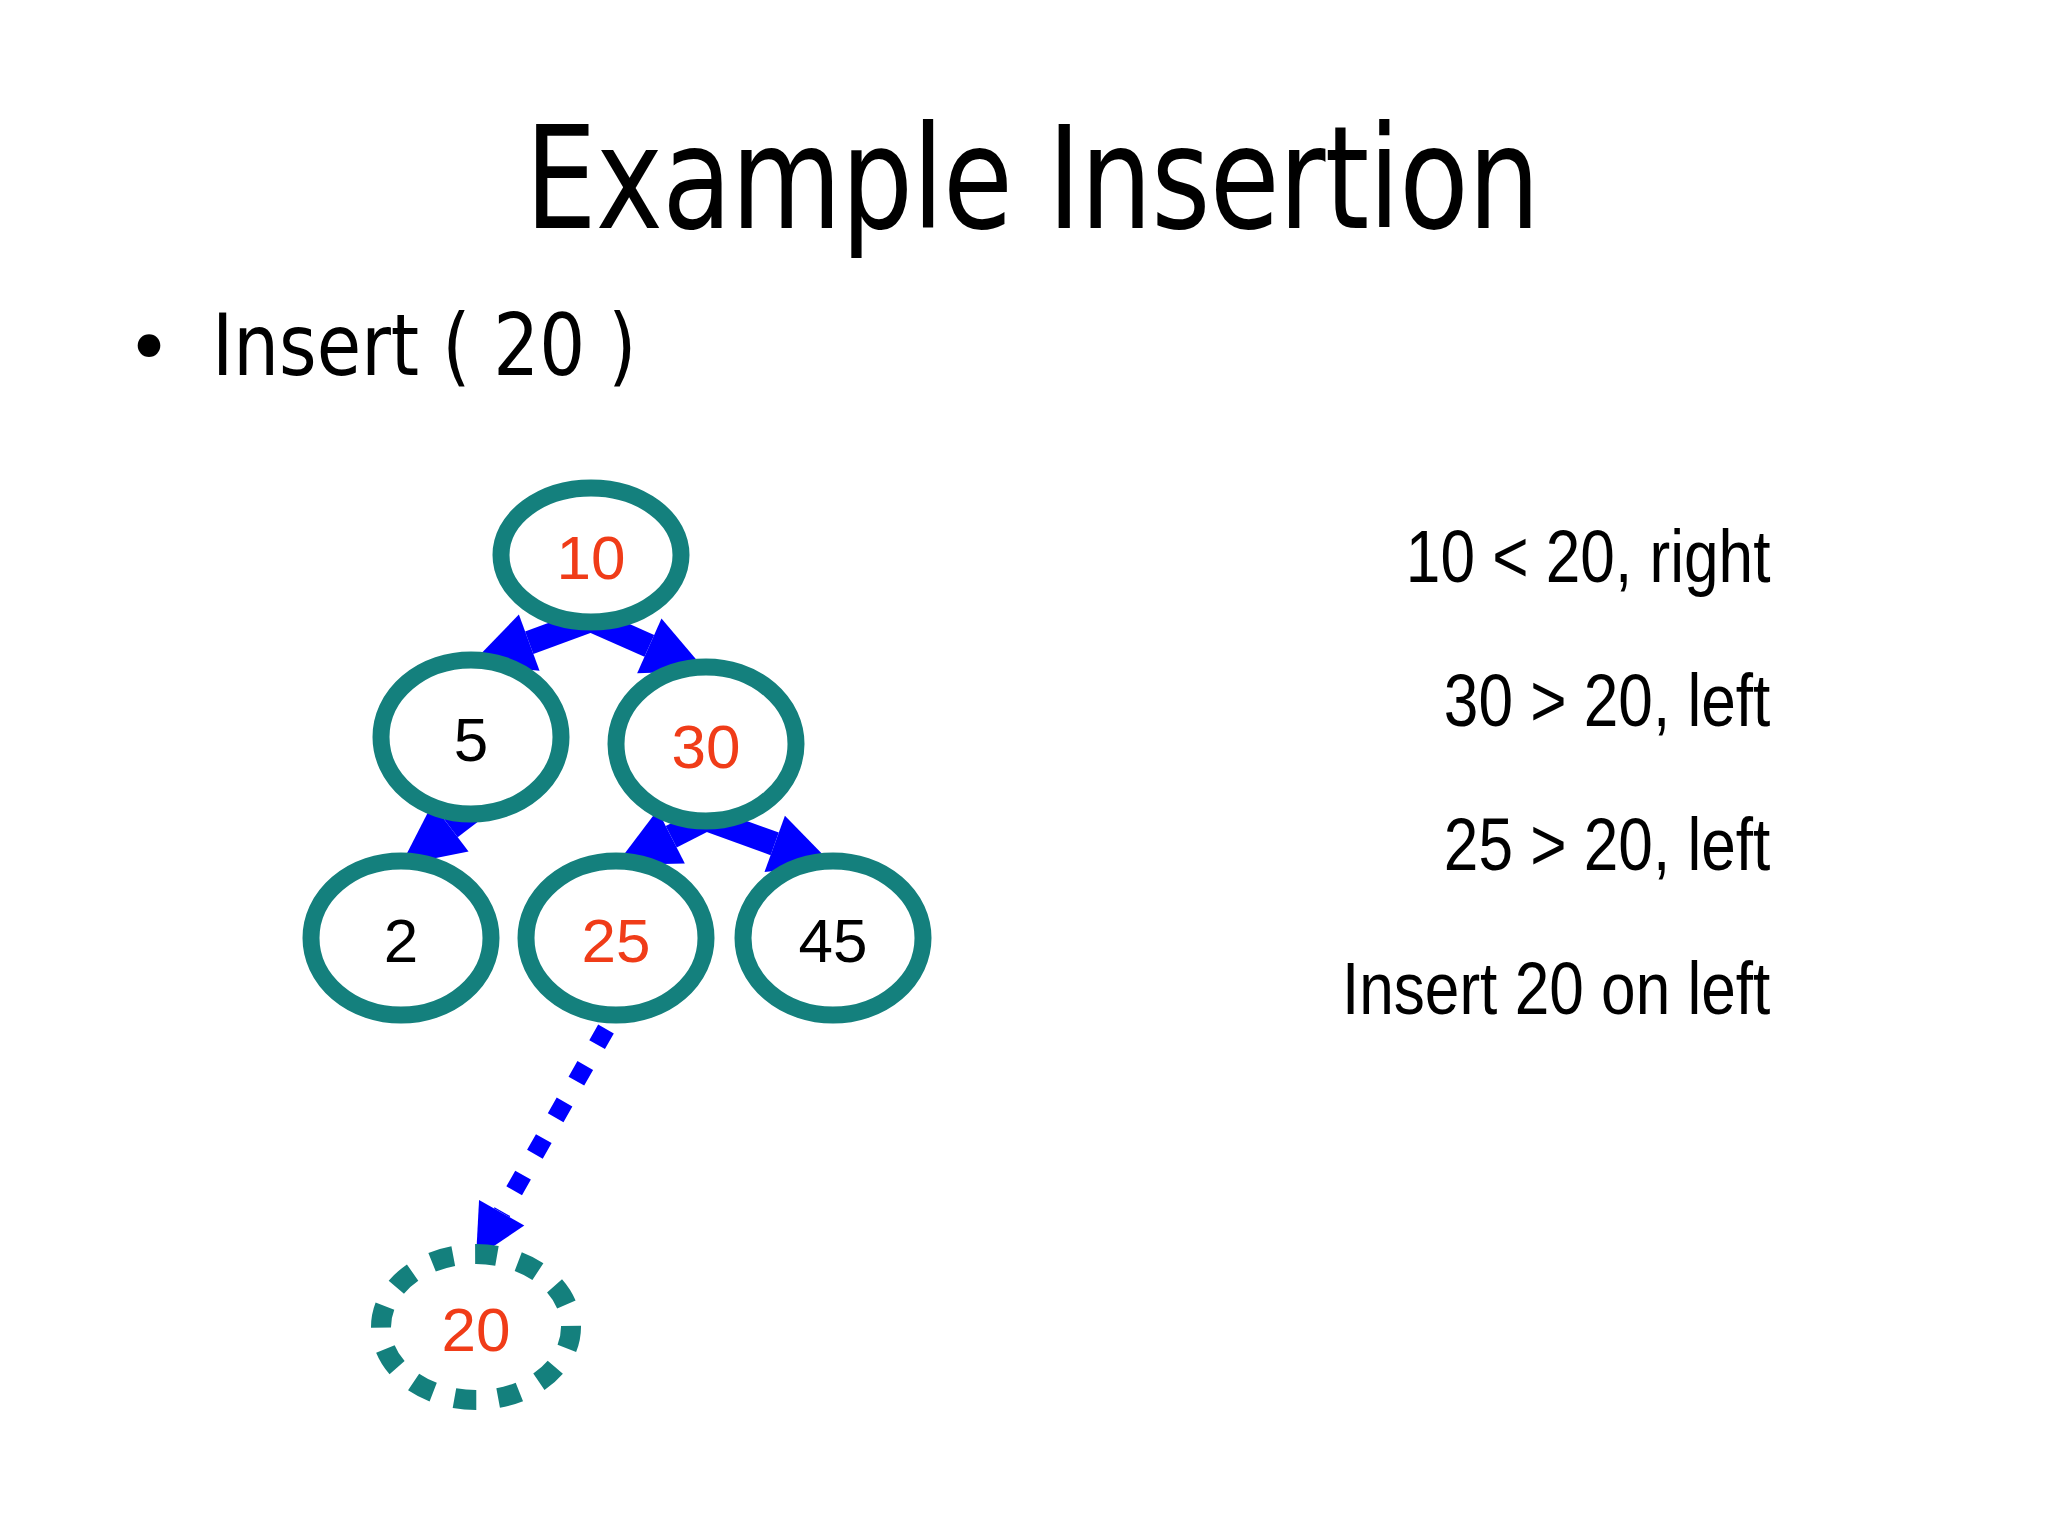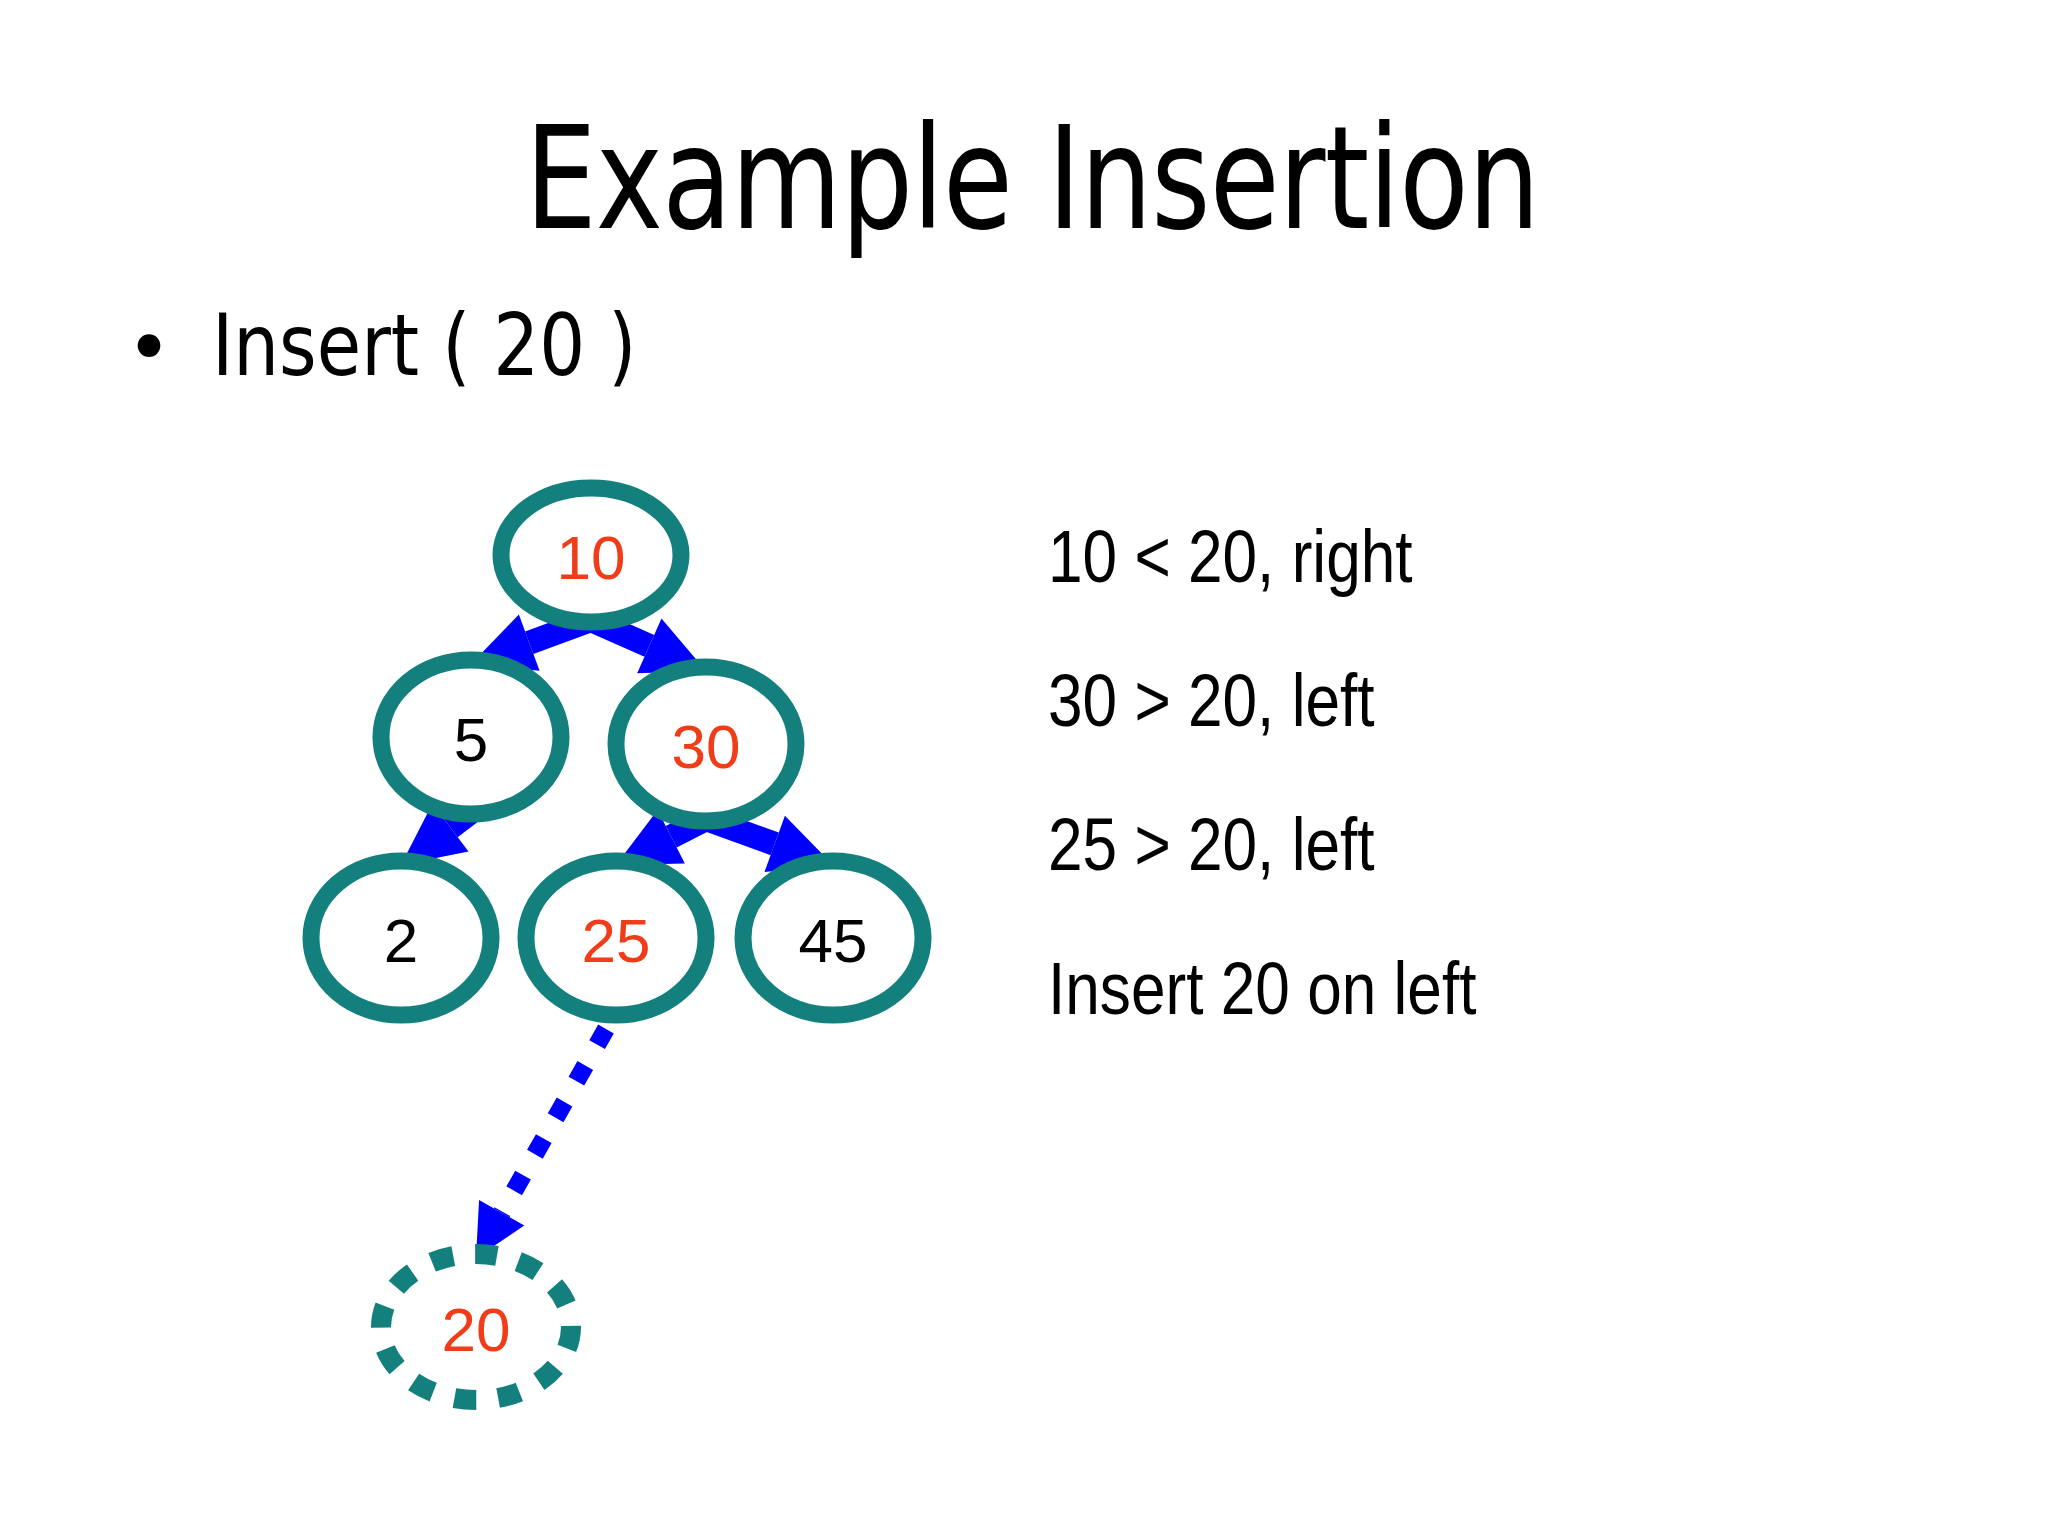--- a/index.html
+++ b/index.html
@@ -75,20 +75,21 @@
     dominant-baseline: central;
     text-anchor: middle;
   }
 
   
   #notes {
     position: absolute;
     left: 1040px;
     top: 520px;
     width: 860px;
+    text-align: right;
   }
   .note-line {
     font-family: "Liberation Sans", sans-serif;
     font-size: 74px;
     line-height: 1.0;
     color: #000000;
     white-space: nowrap;
     transform: scaleX(0.84);
     transform-origin: 0% 50%;
     margin-bottom: 70px;

